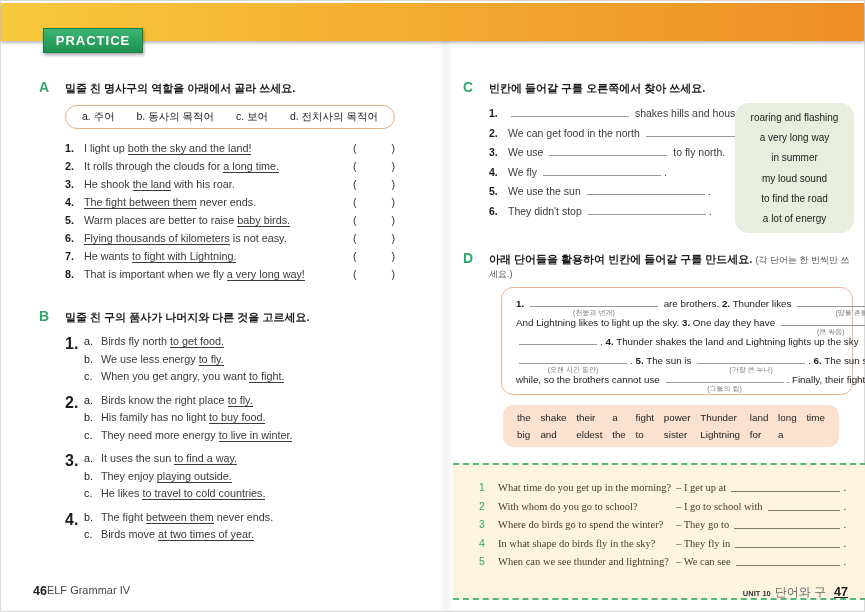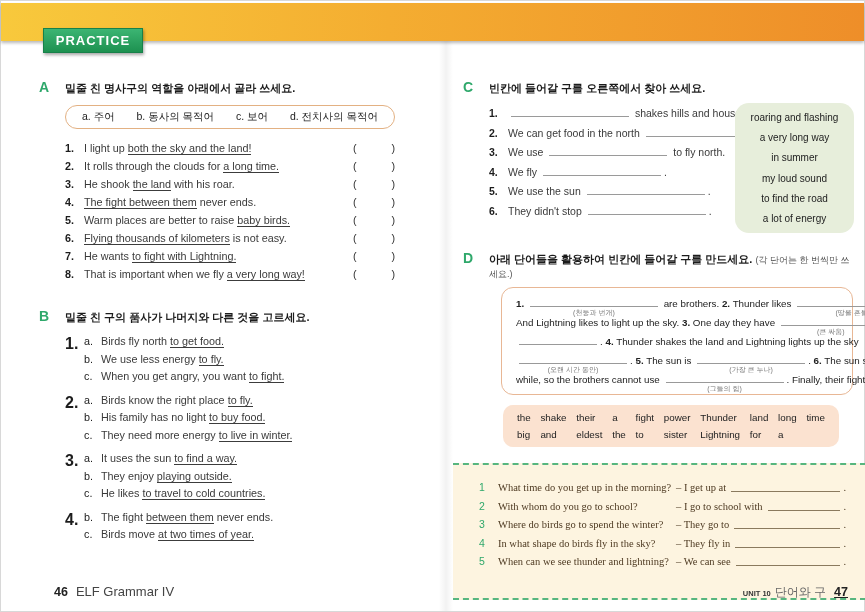--- a/index.html
+++ b/index.html
@@ -81,23 +81,23 @@
                 background:#fdf4e0; border-top:2px dashed #57b67f; border-bottom:2px dashed #57b67f;
                 padding:16px 20px 0 26px; }
   .qa-row { display:flex; align-items:baseline; margin-bottom:6.5px;
             font-family:"Liberation Serif",serif; font-size:10.5px; color:#4e3a22; }
   .qa-num { width:19px; flex:none; color:#2fa86b; font-family:"Liberation Sans",sans-serif; font-size:10.5px; }
   .qa-q { width:178px; flex:none; white-space:nowrap; }
   .qa-a { flex:1; display:flex; align-items:flex-start; white-space:nowrap; }
   .qa-blank { flex:1; border-bottom:1px solid #8a7a5e; height:10px; margin:0 3px 0 5px; }
 
   
-  .footer-left { position:absolute; left:53px; top:583px; display:flex; align-items:center; }
+  .footer-left { position:absolute; left:32px; top:583px; display:flex; align-items:flex-start; }
   .pageno { font-weight:bold; font-size:12.5px; color:#222; }
-  .foot-small { font-size:13px; color:#444; margin-left:8px; }
+  .foot-small { font-size:11px; color:#444; margin-left:0; }
   .footer-right { position:absolute; right:16px; top:583px; display:flex; align-items:baseline;justify-content:space-between; }
   .foot-unit { font-size:7.5px; font-weight:bold; color:#333; }
   .foot-unit2 { font-size:12px; color:#666; margin-left:4px; }
   .footer-right .pageno { margin-left:8px;text-decoration:underline; }
 
   .gutter { position:absolute; top:40px; bottom:0; left:438px; width:14px;
             background:linear-gradient(90deg,rgba(0,0,0,0) 0%,rgba(0,0,0,.05) 50%,rgba(0,0,0,0) 100%); }
 </style>
 </head>
 <body>

